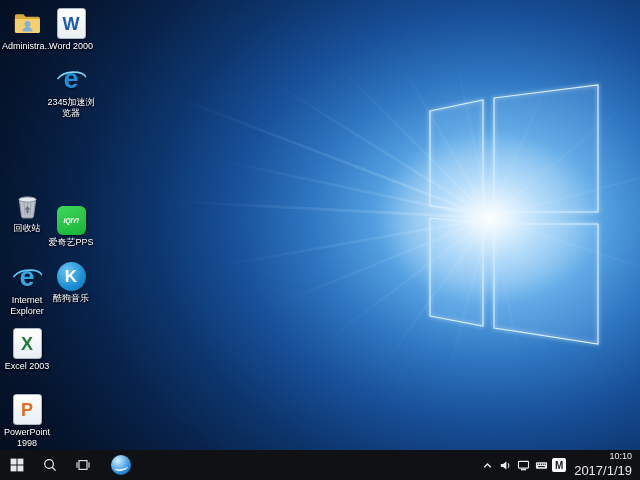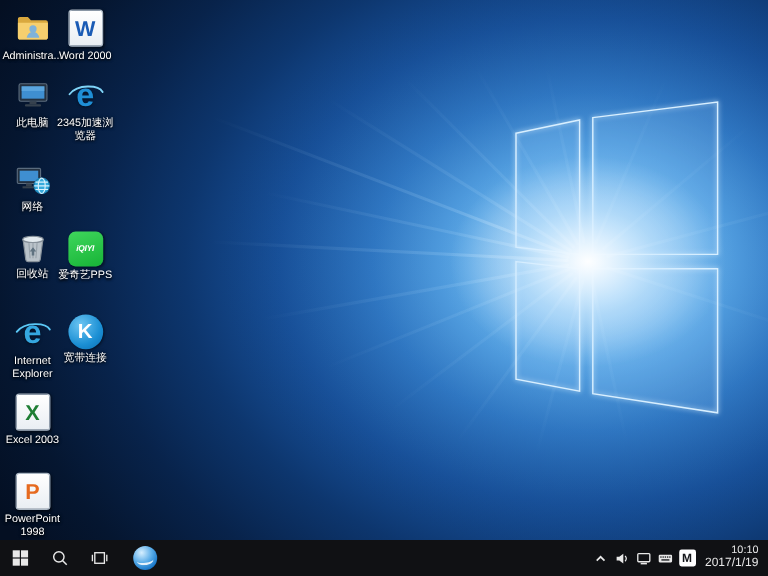--- a/index.html
+++ b/index.html
@@ -48,21 +48,21 @@
   .browser-ball:after{content:"";position:absolute;left:3px;top:8px;width:14px;height:6px;
      border-bottom:2px solid rgba(255,255,255,.85);border-radius:50%;transform:rotate(-8deg);}
   .tb-right{margin-left:auto;display:flex;align-items:center;height:100%;}
   .tray-ic{width:18px;height:30px;display:flex;align-items:center;justify-content:center;cursor:pointer;}
   .tray-ic svg{width:13px;height:13px;display:block;}
   .ime-box{width:14px;height:14px;background:#fff;border-radius:2px;color:#15171b;
            font-size:10px;font-weight:bold;display:flex;align-items:center;justify-content:center;}
   .clock{padding:0 8px 0 6px;height:100%;display:flex;flex-direction:column;
          justify-content:center;align-items:flex-end;cursor:pointer;line-height:1.25;}
   .clock .t{font-size:9px;}
-  .clock .d{font-size:10px;}
+  .clock .d{font-size:13px;}
 </style>
 </head>
 <body>
 
 <div class="screen">
 
   <div class="desktop">
 
     <svg class="wallsvg" viewBox="0 0 640 450">
       <defs>
@@ -127,48 +127,21 @@
         <svg viewBox="0 0 32 32">
           <path d="M3 8.2c0-1 .8-1.8 1.8-1.8h6.8l2.6 2.7H27c1 0 1.8.8 1.8 1.8v13c0 1-.8 1.8-1.8 1.8H4.8c-1 0-1.8-.8-1.8-1.8z" fill="#d9a83e"></path>
           <path d="M3 11.4h25.8v12.5c0 1-.8 1.8-1.8 1.8H4.8c-1 0-1.8-.8-1.8-1.8z" fill="#f6cf6e"></path>
           <circle cx="16" cy="16.6" r="3.1" fill="#7fb2d9"></circle>
           <path d="M10.6 24.2c.6-3.4 2.8-4.9 5.4-4.9s4.8 1.5 5.4 4.9z" fill="#7fb2d9"></path>
         </svg>
       </div>
       <div class="dlabel">Administra...</div>
     </div>
 
-    <div class="dicon" style="left:5px;top:64px">
-      <div class="glyph">
-        <svg viewBox="0 0 32 32">
-          <rect x="4" y="6" width="24" height="15" rx="1.5" fill="#1e2a38" stroke="#55srgba" stroke-width="0"></rect>
-          <rect x="4" y="6" width="24" height="15" rx="1.5" fill="#243140" stroke="#5a6b7d" stroke-width="1"></rect>
-          <rect x="6.2" y="8.2" width="19.6" height="10.6" fill="#3f8fd1"></rect>
-          <rect x="6.2" y="8.2" width="19.6" height="4" fill="#6db4e8" opacity=".6"></rect>
-          <rect x="13" y="21" width="6" height="2.6" fill="#36414d"></rect>
-          <rect x="9" y="23.6" width="14" height="2" rx="1" fill="#36414d"></rect>
-        </svg>
-      </div>
-      <div class="dlabel">此电脑</div>
-    </div>
-
-    <div class="dicon" style="left:5px;top:134px">
-      <div class="glyph">
-        <svg viewBox="0 0 32 32">
-          <rect x="2.5" y="6.5" width="20" height="13" rx="1" fill="#243140" stroke="#5a6b7d"></rect>
-          <rect x="4.5" y="8.5" width="16" height="9" fill="#3f8fd1"></rect>
-          <rect x="10" y="19.5" width="5" height="2.4" fill="#36414d"></rect>
-          <rect x="7" y="21.9" width="11" height="1.8" fill="#36414d"></rect>
-          <circle cx="23.5" cy="21.5" r="6.6" fill="#35aadc" stroke="#1d7fb0"></circle>
-          <ellipse cx="23.5" cy="21.5" rx="3" ry="6.6" fill="none" stroke="#d8f2fd" stroke-width="1"></ellipse>
-          <path d="M17 21.5h13 M18.1 18.3h10.8 M18.1 24.7h10.8" stroke="#d8f2fd" stroke-width="1" fill="none"></path>
-        </svg>
-      </div>
-      <div class="dlabel">网络</div>
-    </div>
+
 
     <div class="dicon" style="left:5px;top:190px">
       <div class="glyph">
         <svg viewBox="0 0 32 32">
           <path d="M7.5 10l2.3 17.3c.1.9 1 1.6 1.9 1.6h8.6c.9 0 1.8-.7 1.9-1.6L24.5 10z" fill="#b9c2c9" stroke="#87919a"></path>
           <path d="M12.5 13l1 13 M16 13v13 M19.5 13l-1 13" stroke="#98a3ab" fill="none"></path>
           <ellipse cx="16" cy="9.8" rx="8.8" ry="2.7" fill="#e3eaee" stroke="#87919a"></ellipse>
           <path d="M13.2 20.2l2.8-3.6 2.8 3.6h-1.7v3.4h-2.2v-3.4z" fill="#5f7280"></path>
         </svg>
       </div>
@@ -210,32 +183,32 @@
       <div class="glyph ie-glyph b2345">
         <span class="letter">e</span>
         <svg class="swoosh" viewBox="0 0 32 32">
           <path d="M2 15 C9 6 27 7 30.5 13" stroke="#7fd4f7" fill="none" stroke-width="1.6" stroke-linecap="round"></path>
         </svg>
       </div>
       <div class="dlabel">2345加速浏览器</div>
     </div>
 
 
-    <div class="dicon" style="left:49px;top:193px">
+    <div class="dicon" style="left:49px;top:206px">
       <div class="glyph iqiyi-glyph">
         <span class="letter">iQIYI</span>
       </div>
       <div class="dlabel">爱奇艺PPS</div>
     </div>
 
     <div class="dicon" style="left:49px;top:262px">
       <div class="glyph kugou-glyph">
         <span class="letter">K</span>
       </div>
-      <div class="dlabel">宽带连接</div>
+      <div class="dlabel">酷狗音乐</div>
     </div>
 
 
   </div>
 
   <div class="taskbar">
     <div class="tb-left">
 
       <div class="tb-btn">
         <svg viewBox="0 0 20 20">

